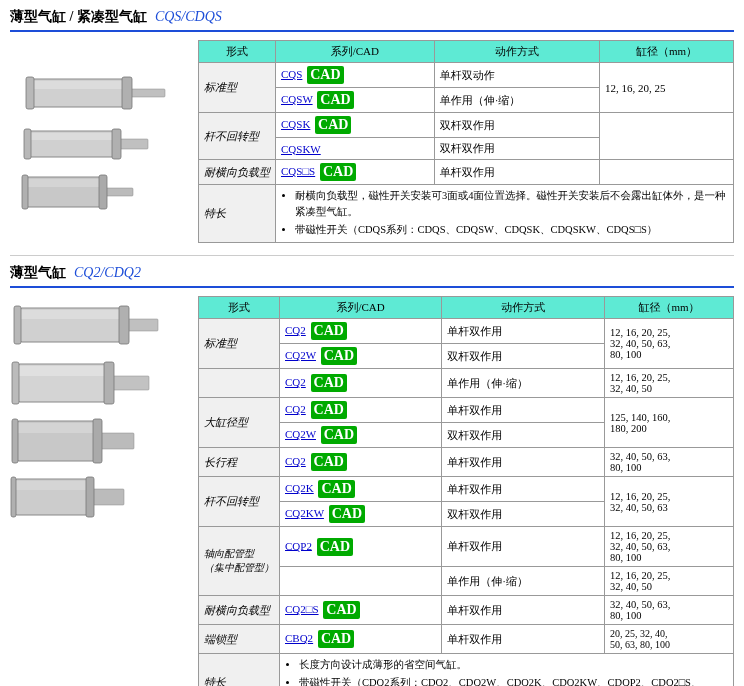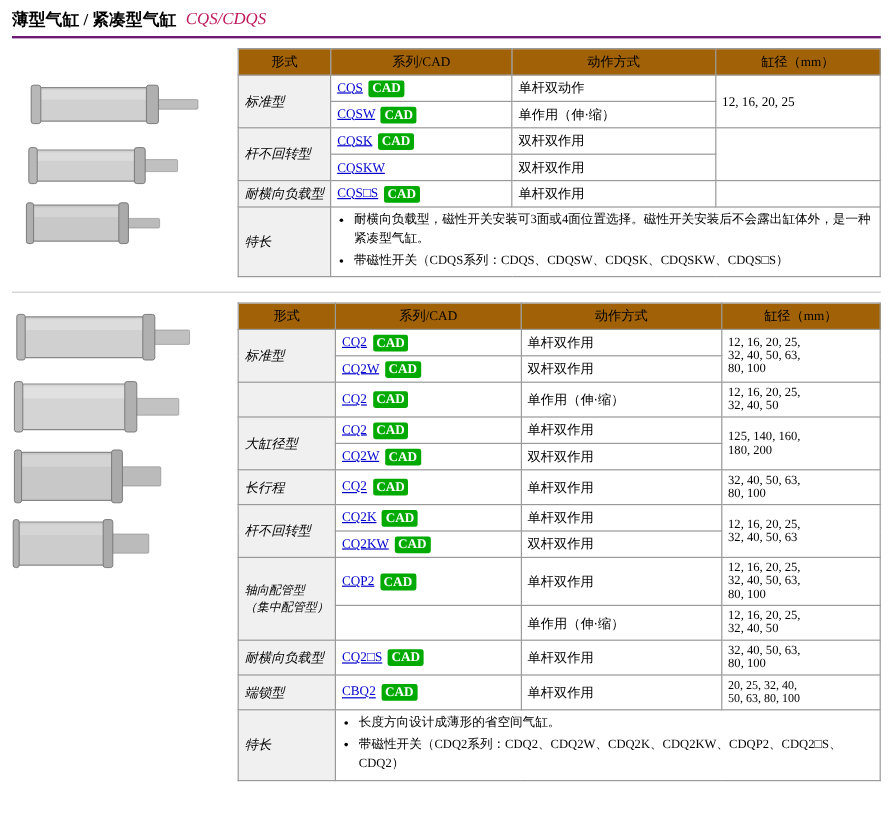--- a/index.html
+++ b/index.html
@@ -14,34 +14,34 @@
     }
 
     .section {
       padding: 8px 10px 12px 10px;
     }
 
     .section-header {
       display: flex;
       align-items: center;
       margin-bottom: 8px;
-      border-bottom: 2px solid #701a75;
+      border-bottom: 2px solid #1d4ed8;
       padding-bottom: 4px;
     }
 
     .section-title-cn {
       font-size: 14px;
       font-weight: bold;
       color: #000;
     }
 
     .section-title-en {
       font-size: 14px;
       font-style: italic;
-      color: #be185d;
+      color: #1d4ed8;
       margin-left: 8px;
     }
 
     .section-content {
       display: flex;
       gap: 8px;
     }
 
     .product-images {
       width: 180px;
@@ -59,21 +59,21 @@
       font-size: 11px;
     }
 
     .product-table th, .product-table td {
       border: 1px solid #999;
       padding: 3px 5px;
       vertical-align: middle;
     }
 
     .product-table th {
-      background: #a16207;
+      background: #5eead4;
       text-align: center;
       font-weight: normal;
     }
 
     .product-table td {
       background: #fff;
     }
 
     .product-table td.type-cell {
       background: #f0f0f0;
@@ -84,21 +84,21 @@
     .link-blue {
       color: #0000cc;
       text-decoration: underline;
       cursor: pointer;
     }
 
     .cad-badge {
       display: inline-block;
       background: #00aa00;
       color: #fff;
-      font-size: 11px;
+      font-size: 14px;
       font-weight: bold;
       padding: 1px 3px;
       border-radius: 2px;
       margin-left: 2px;
       vertical-align: middle;
     }
 
     .notes-cell {
       font-size: 10.5px;
       line-height: 1.5;
@@ -237,20 +237,24 @@
           </td>
         </tr>
       </tbody>
     </table>
   </div>
 </div>
 
 <div class="divider"></div>
 
 <div class="section">
+  <div class="section-header">
+    <span class="section-title-cn">薄型气缸</span>
+    <span class="section-title-en">CQ2/CDQ2</span>
+  </div>
   <div class="section-content">
 
     <div class="section2-imgs">
       <div style="width:160px; height:52px;">
         <svg width="160" height="50" viewBox="0 0 160 50">
           <rect x="8" y="8" width="108" height="34" rx="4" fill="#d0d0d0" stroke="#888" stroke-width="1"></rect>
           <rect x="8" y="10" width="108" height="9" rx="0" fill="#e8e8e8" opacity="0.5"></rect>
           <rect x="116" y="19" width="32" height="12" rx="1" fill="#c0c0c0" stroke="#888" stroke-width="0.5"></rect>
           <rect x="4" y="6" width="7" height="38" rx="2" fill="#b8b8b8" stroke="#777" stroke-width="0.8"></rect>
           <rect x="109" y="6" width="10" height="38" rx="2" fill="#b0b0b0" stroke="#777" stroke-width="0.8"></rect>

